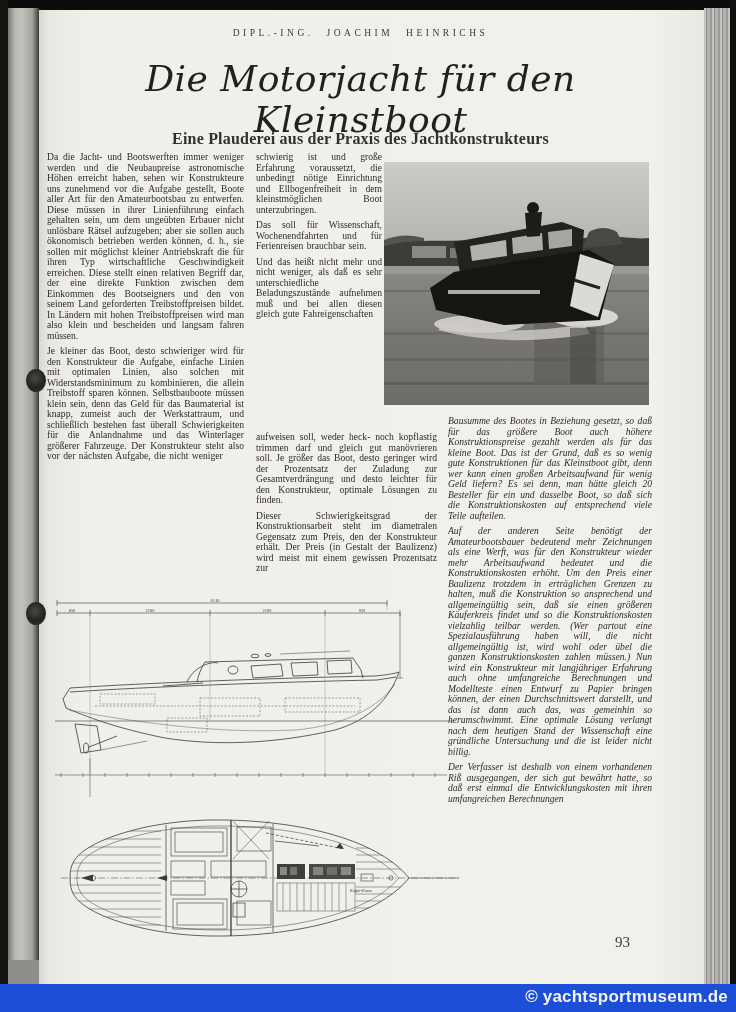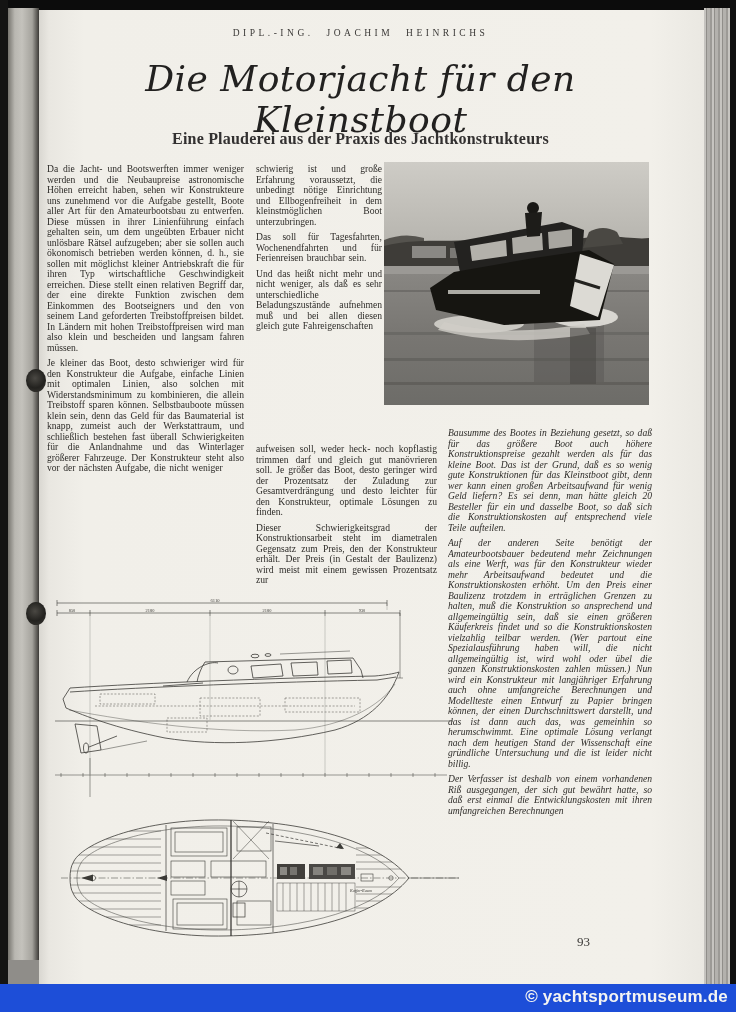--- a/index.html
+++ b/index.html
@@ -25,30 +25,30 @@
   
   .author{position:absolute;left:0;top:18px;width:643px;text-align:center;
       font-size:9.5px;letter-spacing:3.5px;word-spacing:7px;color:#3b3937;}
   .title{position:absolute;left:0;top:48px;width:643px;margin:0;text-align:center;
       font-family:"DejaVu Serif","Liberation Serif",serif;font-style:italic;font-weight:500;
       font-size:36px;color:#222120;letter-spacing:.5px;}
   .subtitle{position:absolute;left:0;top:120px;width:643px;text-align:center;
       font-size:16px;font-weight:bold;color:#323030;letter-spacing:.2px;}
   
   .col{position:absolute;font-size:9.6px;line-height:10.5px;text-align:justify;
-      word-spacing:1px;overflow:hidden;margin-top:12px;}
+      word-spacing:1px;overflow:hidden;}
   .col p{margin:0 0 5px 0;}
   .col1{left:8px;top:142px;width:197px;height:460px;}
   .col2top{left:217px;top:142px;width:126px;height:262px;}
   .col2bot{left:217px;top:422px;width:181px;height:200px;}
   .col3{left:409px;top:406px;width:204px;height:536px;font-style:italic;}
   .photo{position:absolute;left:345px;top:152px;width:265px;height:243px;}
   .profile{position:absolute;left:16px;top:588px;}
   .plan{position:absolute;left:22px;top:801px;}
-  .pageno{position:absolute;left:538px;top:924px;width:40px;font-size:13px;color:#3a3836;}
+  .pageno{position:absolute;left:576px;top:924px;width:40px;font-size:15px;color:#3a3836;}
   svg text{font-family:"Liberation Serif",serif;fill:#3b3a36;}
 </style>
 </head>
 <body>
 
 <div class="scan">
   <div class="edge-top"></div>
   <div class="edge-left"></div>
   <div class="prev-page"></div>
 
@@ -57,21 +57,21 @@
     <h1 class="title">Die Motorjacht für den Kleinstboot</h1>
     <div class="subtitle">Eine Plauderei aus der Praxis des Jachtkonstrukteurs</div>
 
     <div class="col col1">
       <p>Da die Jacht- und Bootswerften immer weniger werden und die Neubaupreise astronomische Höhen erreicht haben, sehen wir Konstrukteure uns zunehmend vor die Aufgabe gestellt, Boote aller Art für den Amateurbootsbau zu entwerfen. Diese müssen in ihrer Linienführung einfach gehalten sein, um dem ungeübten Erbauer nicht unlösbare Rätsel aufzugeben; aber sie sollen auch ökonomisch betrieben werden können, d. h., sie sollen mit möglichst kleiner Antriebskraft die für ihren Typ wirtschaftliche Geschwindigkeit erreichen. Diese stellt einen relativen Begriff dar, der eine direkte Funktion zwischen dem Einkommen des Bootseigners und den von seinem Land geforderten Treibstoffpreisen bildet. In Ländern mit hohen Treibstoffpreisen wird man also klein und bescheiden und langsam fahren müssen.</p>
       <p>Je kleiner das Boot, desto schwieriger wird für den Konstrukteur die Aufgabe, einfache Linien mit optimalen Linien, also solchen mit Widerstandsminimum zu kombinieren, die allein Treibstoff sparen können. Selbstbauboote müssen klein sein, denn das Geld für das Baumaterial ist knapp, zumeist auch der Werkstattraum, und schließlich bestehen fast überall Schwierigkeiten für die Anlandnahme und das Winterlager größerer Fahrzeuge. Der Konstrukteur steht also vor der nächsten Aufgabe, die nicht weniger</p>
     </div>
 
     <div class="col col2top">
       <p>schwierig ist und große Erfahrung voraussetzt, die unbedingt nötige Einrichtung und Ellbogenfreiheit in dem kleinstmöglichen Boot unterzubringen.</p>
-      <p>Das soll für Tagesfahrten, Wochenendfahrten und für Ferienreisen brauchbar sein.</p>
+      <p>Das soll für Wissenschaft, Wochenendfahrten und für Ferienreisen brauchbar sein.</p>
       <p>Und das heißt nicht mehr und nicht weniger, als daß es sehr unterschiedliche Beladungszustände aufnehmen muß und bei allen diesen gleich gute Fahreigenschaften</p>
     </div>
 
     <div class="col col2bot">
       <p>aufweisen soll, weder heck- noch kopflastig trimmen darf und gleich gut manövrieren soll. Je größer das Boot, desto geringer wird der Prozentsatz der Zuladung zur Gesamtverdrängung und desto leichter für den Konstrukteur, optimale Lösungen zu finden.</p>
       <p>Dieser Schwierigkeitsgrad der Konstruktionsarbeit steht im diametralen Gegensatz zum Preis, den der Konstrukteur erhält. Der Preis (in Gestalt der Baulizenz) wird meist mit einem gewissen Prozentsatz zur</p>
     </div>
 
     <div class="col col3">
       <p>Bausumme des Bootes in Beziehung gesetzt, so daß für das größere Boot auch höhere Konstruktionspreise gezahlt werden als für das kleine Boot. Das ist der Grund, daß es so wenig gute Konstruktionen für das Kleinstboot gibt, denn wer kann einen großen Arbeitsaufwand für wenig Geld liefern? Es sei denn, man hätte gleich 20 Besteller für ein und dasselbe Boot, so daß sich die Konstruktionskosten auf entsprechend viele Teile aufteilen.</p>

